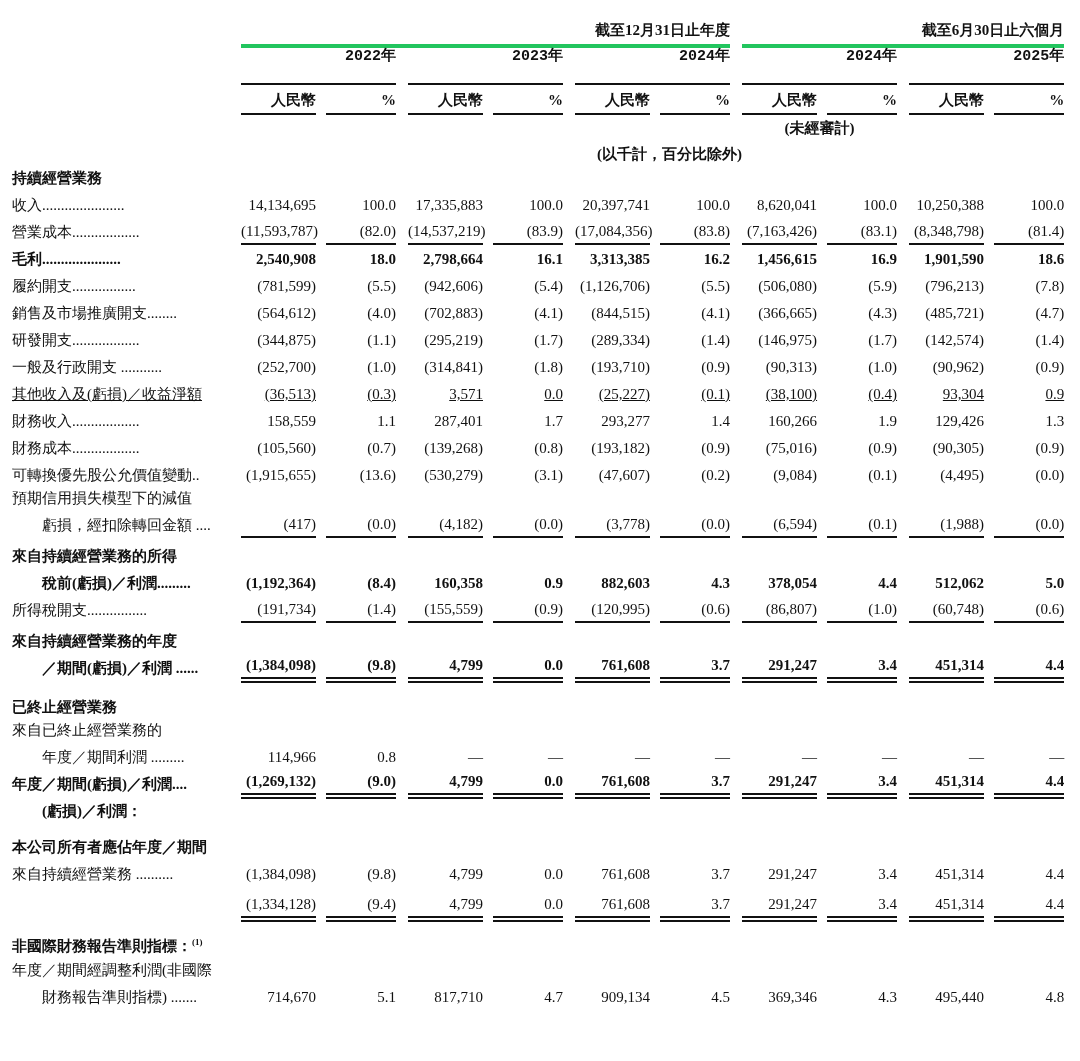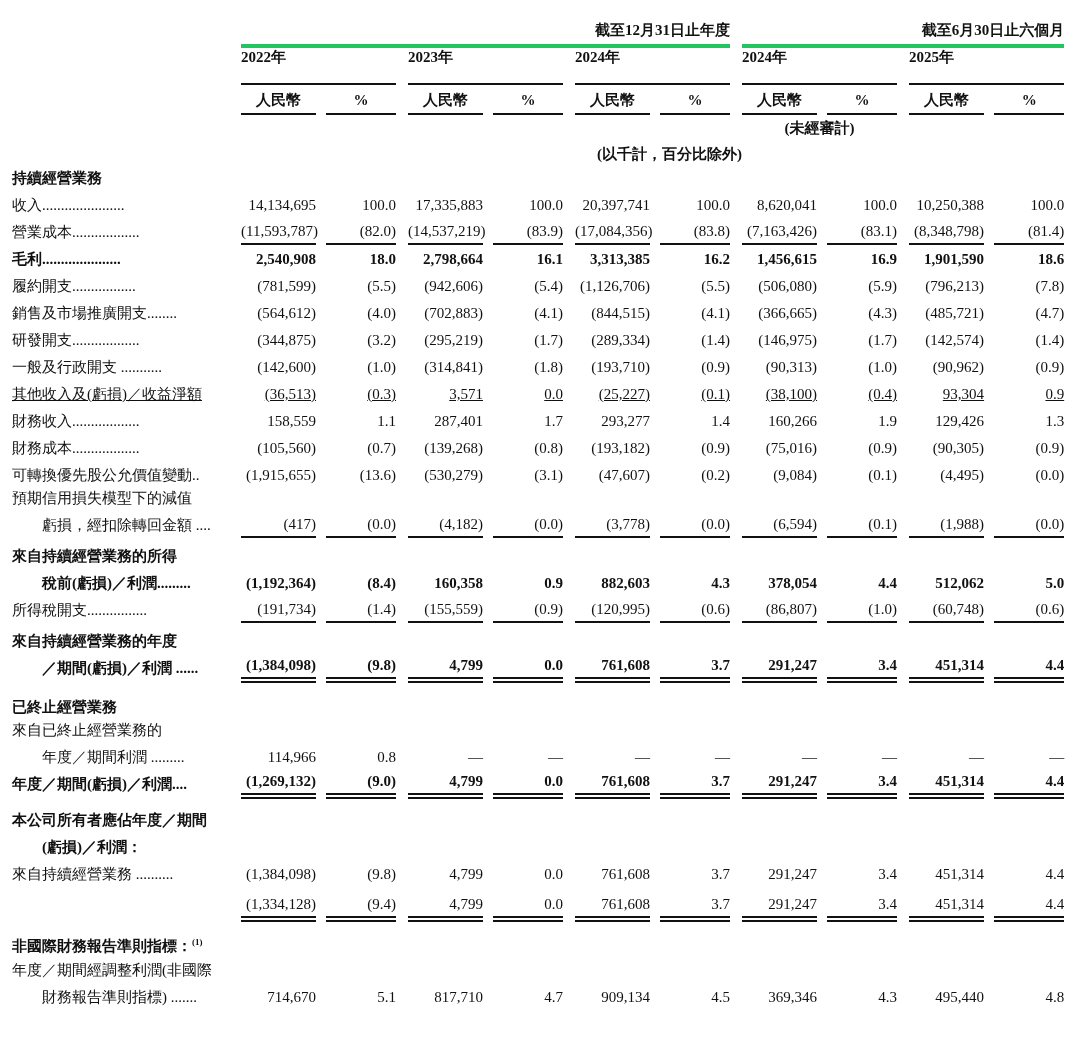--- a/index.html
+++ b/index.html
@@ -9,22 +9,22 @@
     font-size:15px;line-height:1.2;overflow:hidden;
   }
   table{
     border-collapse:collapse;table-layout:fixed;width:1060px;
     margin:12px 0 0 4px;
   }
   td,th{padding:0;font-weight:normal;vertical-align:bottom;}
   thead th{font-weight:bold;}
   
   .grp{border-bottom:4px solid #22c55e;text-align:right;padding-bottom:5px;}
-  .yr{border-bottom:2px solid #111;text-align:left;padding-bottom:17px;}
-  .ch{border-bottom:2px solid #111;text-align:center;padding-bottom:4px;}
+  .yr{border-bottom:2px solid #111;text-align:right;padding-bottom:17px;font-family:Liberation Mono, monospace;}
+  .ch{border-bottom:2px solid #111;text-align:right;padding-bottom:4px;}
   .unaud{text-align:center;font-weight:bold;padding-top:4px;}
   .units{text-align:right;font-weight:bold;padding-top:6px;}
   
   .lbl{white-space:nowrap;overflow:hidden;padding-left:8px;padding-bottom:3px;}
   .ind{padding-left:38px;}
   .num{text-align:right;white-space:nowrap;padding-bottom:3px;}
   .rs{border-bottom:2px solid #111;}
   .rd{border-bottom:6px double #111;}
   tr.b td{font-weight:bold;}
   sup{font-size:9px;line-height:0;}
@@ -238,41 +238,41 @@
         <td class="num">(4.3)</td>
         <td></td>
         <td class="num">(485,721)</td>
         <td></td>
         <td class="num">(4.7)</td>
       </tr>
       <tr style="height: 27px;">
         <td class="lbl">研發開支..................</td>
         <td class="num">(344,875)</td>
         <td></td>
-        <td class="num">(3.2)</td>
+        <td class="num">(1.1)</td>
         <td></td>
         <td class="num">(295,219)</td>
         <td></td>
         <td class="num">(1.7)</td>
         <td></td>
         <td class="num">(289,334)</td>
         <td></td>
         <td class="num">(1.4)</td>
         <td></td>
         <td class="num">(146,975)</td>
         <td></td>
         <td class="num">(1.7)</td>
         <td></td>
         <td class="num">(142,574)</td>
         <td></td>
         <td class="num">(1.4)</td>
       </tr>
       <tr style="height: 27px;">
         <td class="lbl">一般及行政開支 ...........</td>
-        <td class="num">(142,600)</td>
+        <td class="num">(252,700)</td>
         <td></td>
         <td class="num">(1.0)</td>
         <td></td>
         <td class="num">(314,841)</td>
         <td></td>
         <td class="num">(1.8)</td>
         <td></td>
         <td class="num">(193,710)</td>
         <td></td>
         <td class="num">(0.9)</td>
@@ -608,44 +608,44 @@
         <td class="num rd">3.7</td>
         <td></td>
         <td class="num rd">291,247</td>
         <td></td>
         <td class="num rd">3.4</td>
         <td></td>
         <td class="num rd">451,314</td>
         <td></td>
         <td class="num rd">4.4</td>
       </tr>
+      <tr class="b" style="height: 27px;">
+        <td class="lbl ind">(虧損)／利潤：</td>
+        <td class="num"></td>
+        <td></td>
+        <td class="num"></td>
+        <td></td>
+        <td class="num"></td>
+        <td></td>
+        <td class="num"></td>
+        <td></td>
+        <td class="num"></td>
+        <td></td>
+        <td class="num"></td>
+        <td></td>
+        <td class="num"></td>
+        <td></td>
+        <td class="num"></td>
+        <td></td>
+        <td class="num"></td>
+        <td></td>
+        <td class="num"></td>
+      </tr>
       <tr class="b" style="height: 36px;">
         <td class="lbl">本公司所有者應佔年度／期間</td>
-        <td class="num"></td>
-        <td></td>
-        <td class="num"></td>
-        <td></td>
-        <td class="num"></td>
-        <td></td>
-        <td class="num"></td>
-        <td></td>
-        <td class="num"></td>
-        <td></td>
-        <td class="num"></td>
-        <td></td>
-        <td class="num"></td>
-        <td></td>
-        <td class="num"></td>
-        <td></td>
-        <td class="num"></td>
-        <td></td>
-        <td class="num"></td>
-      </tr>
-      <tr class="b" style="height: 27px;">
-        <td class="lbl ind">(虧損)／利潤：</td>
         <td class="num"></td>
         <td></td>
         <td class="num"></td>
         <td></td>
         <td class="num"></td>
         <td></td>
         <td class="num"></td>
         <td></td>
         <td class="num"></td>
         <td></td>

